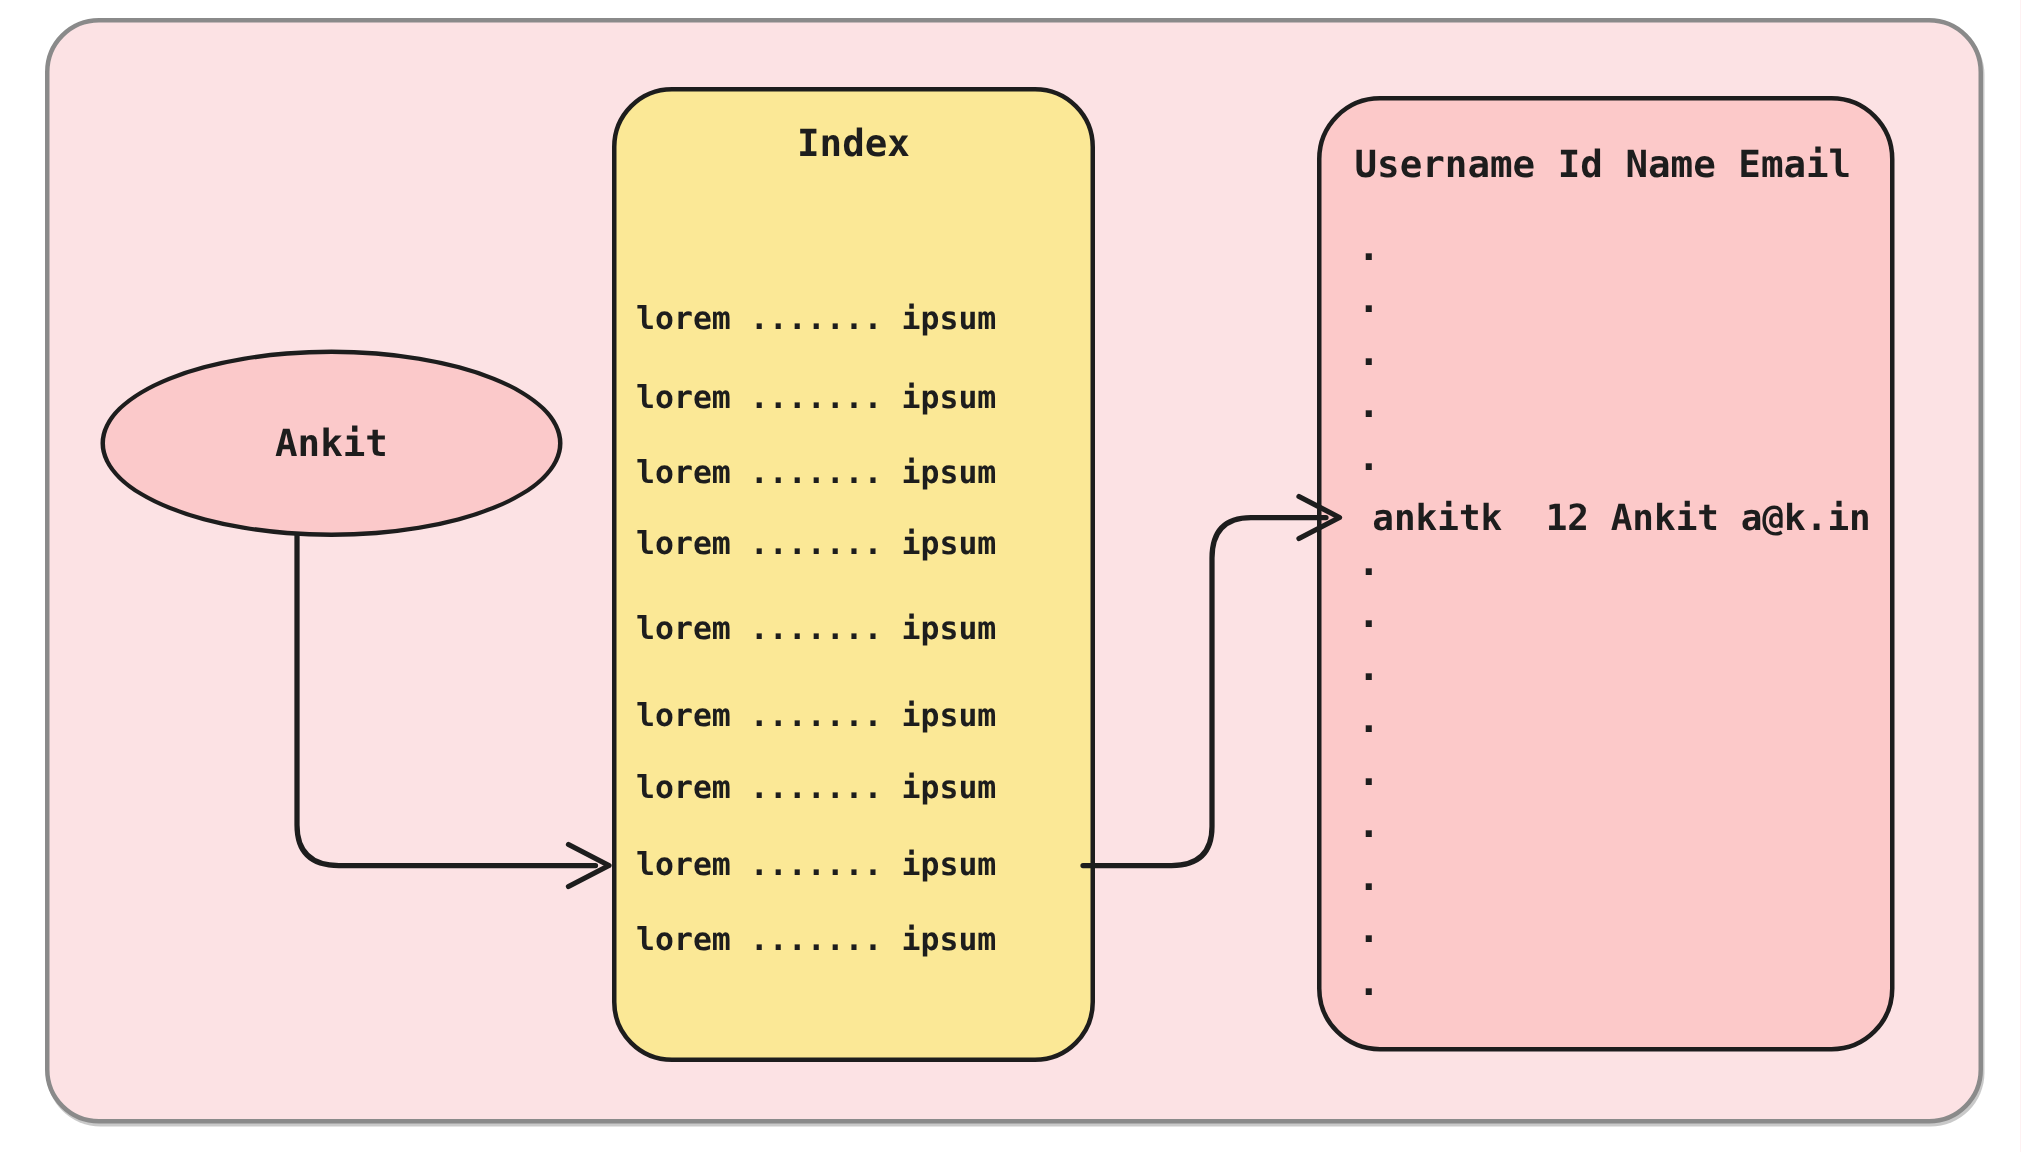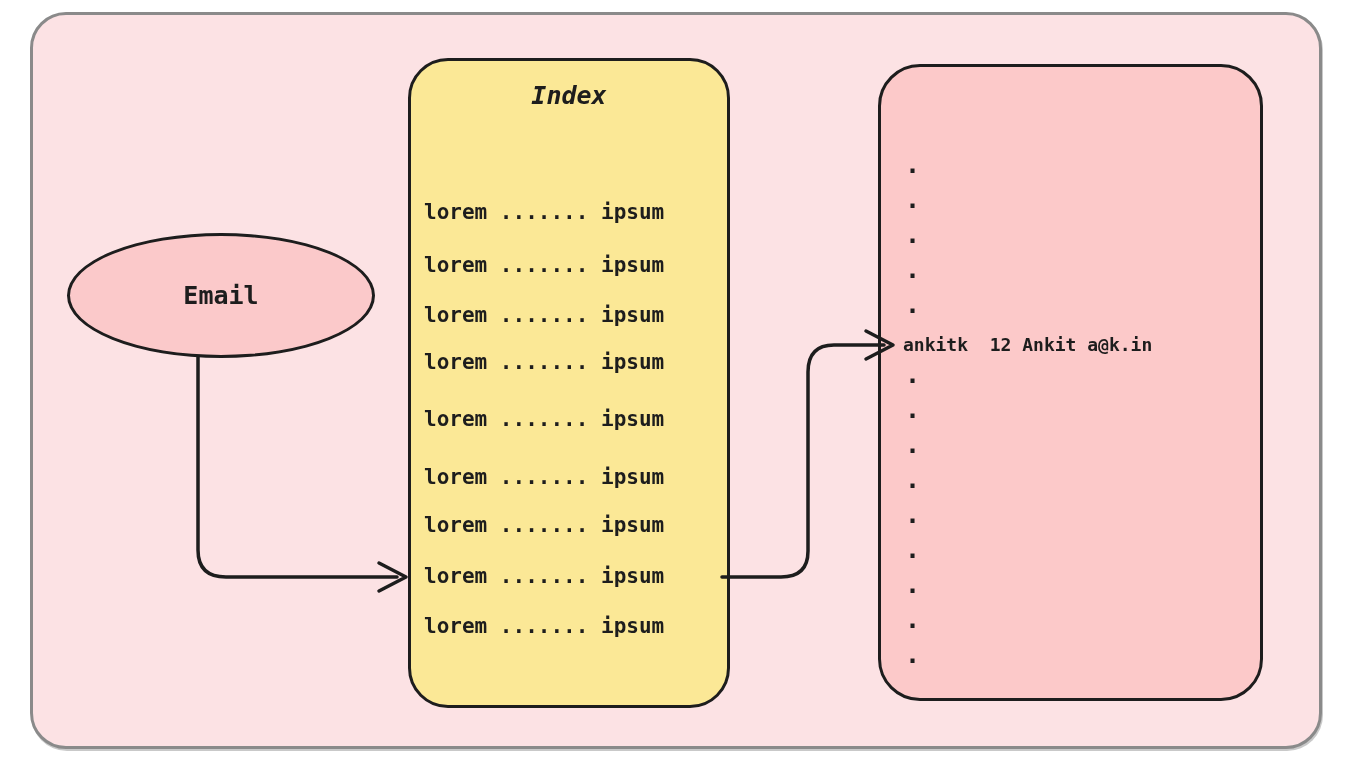--- a/index.html
+++ b/index.html
@@ -39,21 +39,21 @@
   }
 
   .index-box{
     position:absolute;left:408px;top:58px;width:322px;height:650px;
     background:var(--index-fill);
     border:3.5px solid var(--stroke);
     border-radius:40px;
   }
   .index-title{
     position:absolute;left:408px;top:82px;width:322px;
-    text-align:center;font-size:25px;line-height:28px;font-style:italic;
+    text-align:center;font-size:25px;line-height:28px;
   }
   .index-row{
     position:absolute;left:424px;width:292px;
     font-size:21px;line-height:28px;white-space:pre;
   }
 
   .users-box{
     position:absolute;left:878px;top:64px;width:385px;height:637px;
     background:var(--users-fill);
     border:3.5px solid var(--stroke);
@@ -65,21 +65,21 @@
   }
   .dots-col{
     position:absolute;left:905px;width:30px;
     font-size:25px;
   }
   .dots-col .dot{height:35px;line-height:30px;}
   .dots-above{top:150px;}
   .dots-below{top:360px;}
   .users-row{
     position:absolute;left:903px;top:331px;width:356px;
-    font-size:18px;line-height:28px;white-space:pre;
+    font-size:24px;line-height:28px;white-space:pre;text-align:center;
   }
 
   .connectors{
     position:absolute;left:0;top:0;width:1347px;height:768px;
     pointer-events:none;
   }
   .connectors path{
     fill:none;
     stroke:var(--stroke);
     stroke-width:3.5px;
@@ -88,36 +88,37 @@
   }
 </style>
 </head>
 <body>
 
 <div class="stage">
 
   <div class="canvas"></div>
 
   <div class="server">
-    <span>Email</span>
+    <span>Ankit</span>
   </div>
 
   <div class="index-box"></div>
   <div class="index-title">Index</div>
   <div class="index-row" style="top:198px">lorem ....... ipsum</div>
   <div class="index-row" style="top:251px">lorem ....... ipsum</div>
   <div class="index-row" style="top:301px">lorem ....... ipsum</div>
   <div class="index-row" style="top:348px">lorem ....... ipsum</div>
   <div class="index-row" style="top:405px">lorem ....... ipsum</div>
   <div class="index-row" style="top:463px">lorem ....... ipsum</div>
   <div class="index-row" style="top:511px">lorem ....... ipsum</div>
   <div class="index-row" style="top:562px">lorem ....... ipsum</div>
   <div class="index-row" style="top:612px">lorem ....... ipsum</div>
 
   <div class="users-box"></div>
+  <div class="users-header">Username Id Name Email</div>
 
   <div class="dots-col dots-above">
     <div class="dot">.</div>
     <div class="dot">.</div>
     <div class="dot">.</div>
     <div class="dot">.</div>
     <div class="dot">.</div>
   </div>
 
   <div class="users-row">ankitk  12 Ankit a@k.in</div>

